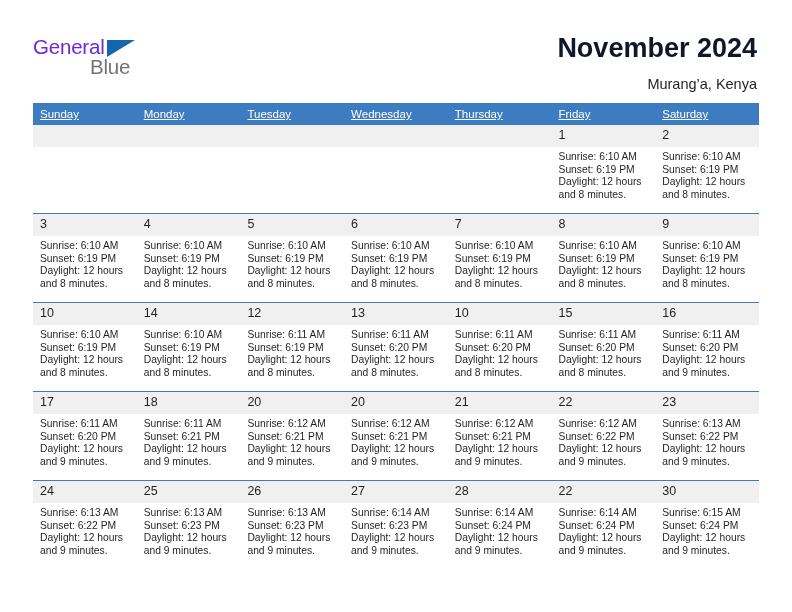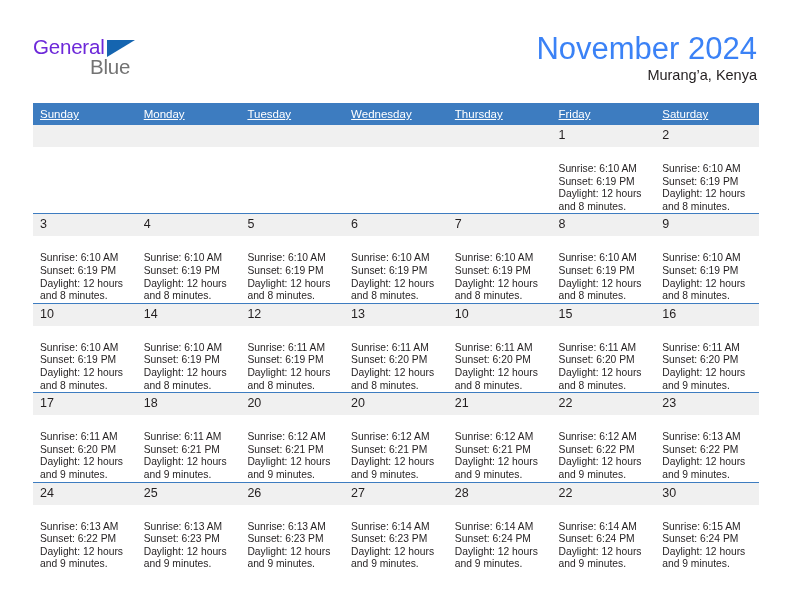--- a/index.html
+++ b/index.html
@@ -73,31 +73,31 @@
     background: #ffffff;
   }
 
   .title-wrap {
     position: absolute;
     right: 35px;
     top: 32px;
     text-align: right;
   }
   .cal-title {
-    font-size: 31px;
-    font-weight: normal;
-    color: #3b82f6;
+    font-size: 27px;
+    font-weight: bold;
+    color: #0f172a;
     line-height: 33px;
     white-space: nowrap;
   }
   .cal-subtitle {
     font-size: 14.5px;
     color: #231f20;
     line-height: 20px;
-    margin-top: 0;
+    margin-top: 9px;
     white-space: nowrap;
   }
 
   
   .cal {
     position: absolute;
     left: 33px;
     top: 103px;
     width: 726px;
     border-collapse: collapse;
@@ -127,21 +127,21 @@
   }
   .daynum {
     background: #f0f0f0;
     font-size: 12.5px;
     color: #231f20;
     padding: 3px 0 4px 7px;
     height: 15px;
     line-height: 15px;
   }
   .info {
-    padding: 16px 8px 0 7px;
+    padding: 4px 8px 0 7px;
     font-size: 10.3px;
     line-height: 12.6px;
     color: #231f20;
   }
   .info div {
     white-space: nowrap;
   }
   .info .daylight {
     white-space: normal;
   }

